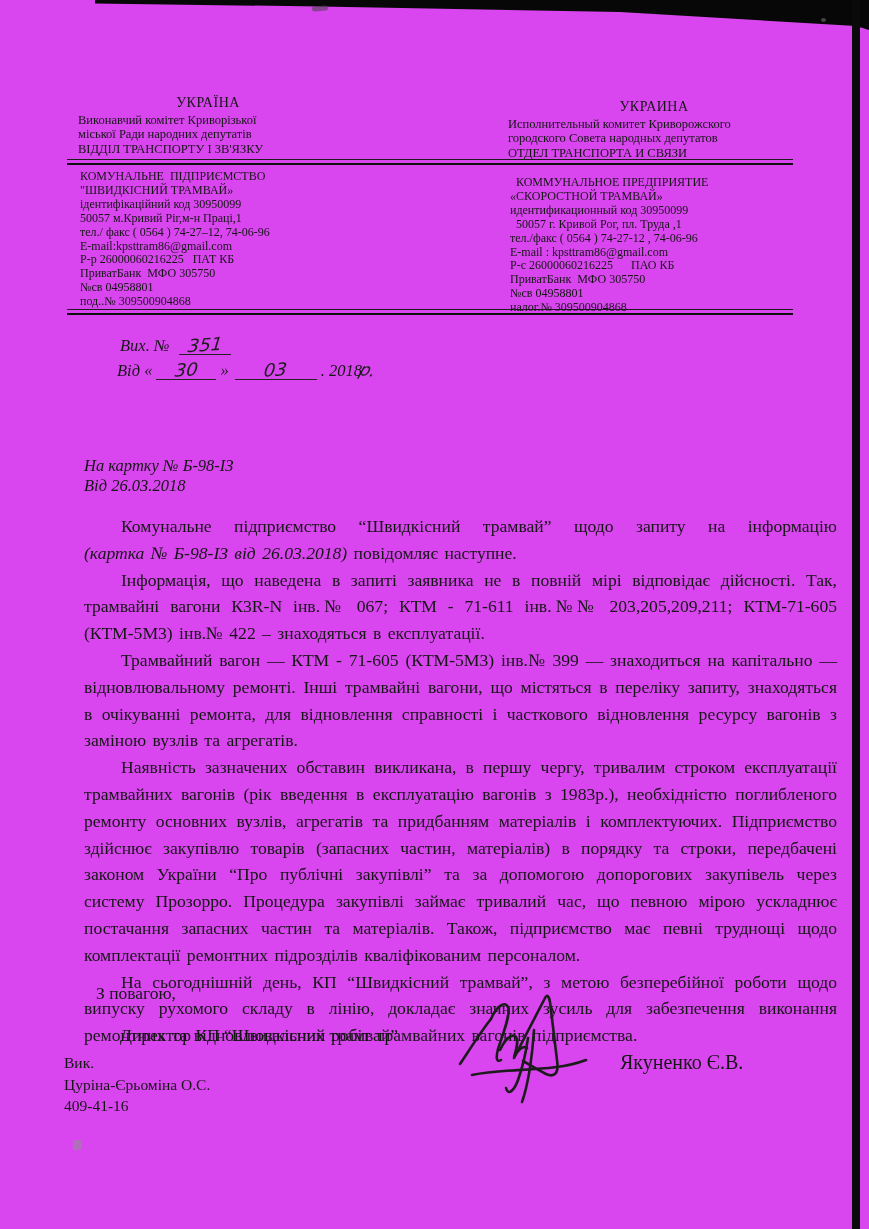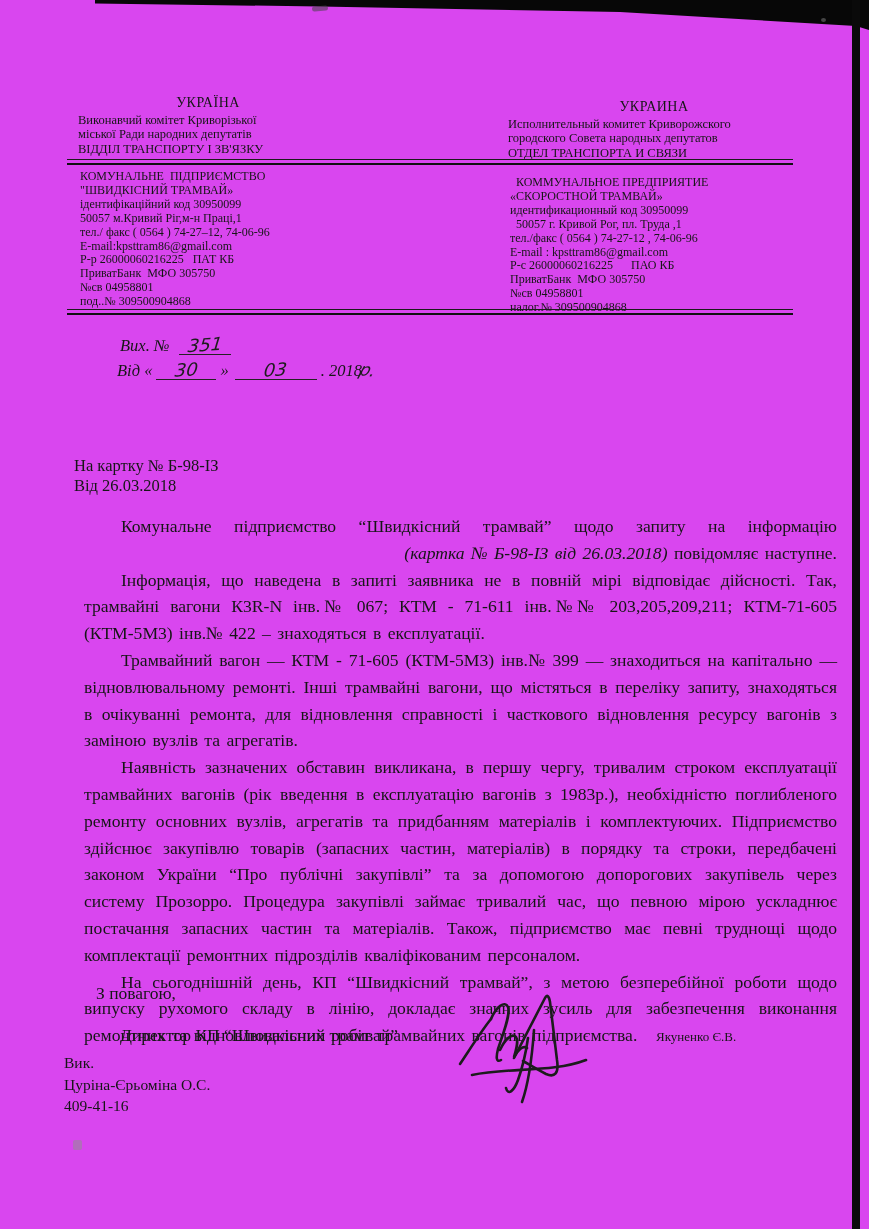--- a/index.html
+++ b/index.html
@@ -34,31 +34,31 @@
   .blank{display:inline-block;border-bottom:1.4px solid #222;text-align:center;vertical-align:baseline;height:20px;}
   .b1{width:52px;margin-left:10px;}
   .b2{width:60px;margin-left:4px;margin-right:4px;}
   .b3{width:82px;margin-left:6px;margin-right:4px;}
   .hand{
     display:inline-block;font-family:"DejaVu Sans", sans-serif;font-style:italic;
     font-size:18px;transform:skewX(-10deg) rotate(-4deg);color:#1d1d1d;
   }
   .hand-suffix{font-size:17px;transform:skewX(-14deg) rotate(6deg);margin-left:-2px;}
   
-  .regarding{position:absolute;left:74px;top:456px;font-size:16.5px;line-height:19.5px;}
+  .regarding{position:absolute;left:84px;top:456px;font-style:italic;font-size:16.5px;line-height:19.5px;}
   
   .body-text{position:absolute;left:66px;top:513px;width:753px;font-size:17.6px;line-height:26.8px;text-align:justify;word-spacing:2px;margin-left:18px;}
   .body-text p{margin:0;text-indent:37px;}
   .p1-l1{text-align:justify;text-align-last:justify;text-indent:37px;}
-  .p1-l2{text-align:right;text-indent:0;}
+  .p1-l2{text-align:left;text-indent:0;}
   .it{font-style:italic;}
   
   .salutation{position:absolute;left:96px;top:983px;font-size:17.5px;}
   .position-title{position:absolute;left:120px;top:1025px;font-size:17.5px;}
-  .signer-name{position:absolute;left:620px;top:1029px;font-size:13px;margin-left:36px;}
+  .signer-name{position:absolute;left:620px;top:1051px;font-size:20px;}
   .signature{position:absolute;left:452px;top:990px;width:160px;height:115px;}
   
   .executor{position:absolute;left:64px;top:1052px;font-size:15.5px;line-height:21.5px;}
 </style>
 </head>
 <body>
 
 <div class="page">
 
   <svg class="top-band" viewBox="0 0 869 32" preserveAspectRatio="none">

